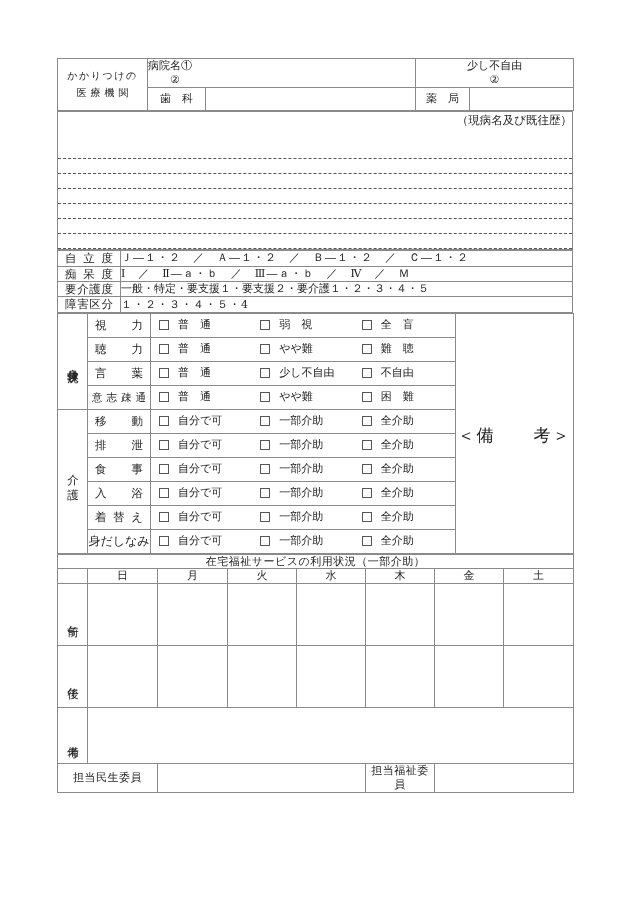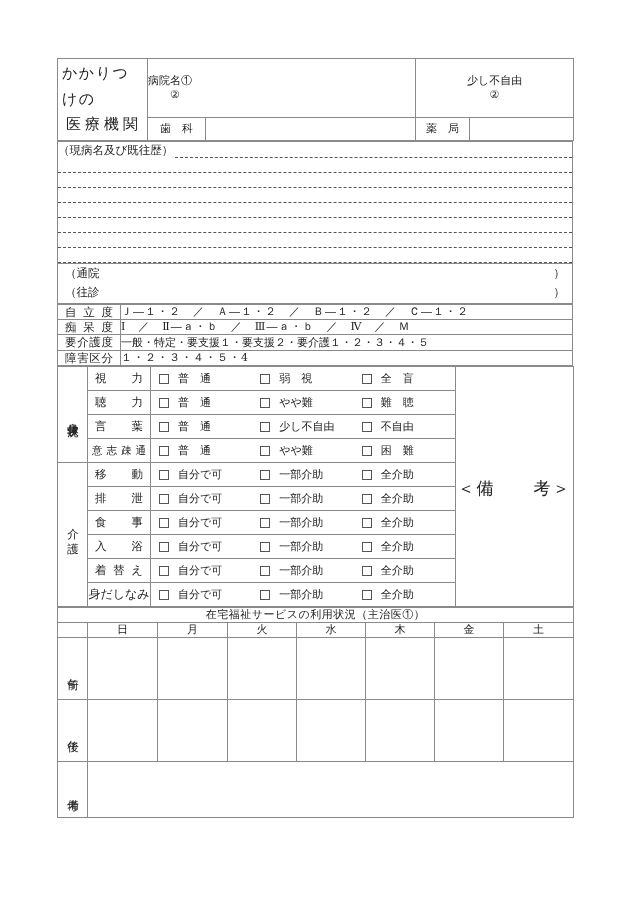--- a/index.html
+++ b/index.html
@@ -55,23 +55,23 @@
     letter-spacing: 1px;
     font-size: 11.5px;
     line-height: 1.15;
     margin: 0 auto;
     display: inline-block;
   }
   .vcell { text-align: center; vertical-align: middle; }
 
   
   .kakari {
-    font-size: 15px;
+    font-size: 10px;
     line-height: 1.7;
-    text-align: left;
+    text-align: center;
     padding: 2px 4px;
   }
   .kakari .ln1 { letter-spacing: 1.5px; }
   .kakari .ln2 { letter-spacing: 4px; padding-left: 4px; }
 
   .numbered {
     font-size: 11.5px;
     line-height: 1.45;
     padding: 2px 0 2px 4px;
   }
@@ -83,20 +83,21 @@
   }
   .hist .title {
     font-size: 11.5px;
     line-height: 1.45;
     white-space: nowrap;
   }
   .hist .firstline {
     display: flex;
     align-items: flex-end;
     gap: 2px;
+    flex-direction: column;
   }
   .hist .firstline .dash { flex: 1 1 auto; }
   .dash {
     border-bottom: 1px dashed #555;
     height: 13px;
   }
   .dashrow { height: 14px; }
 
   .paren {
     font-size: 11.5px;
@@ -212,32 +213,20 @@
             <span class="title">（現病名及び既往歴）</span>
             <span class="dash"></span>
           </div>
           <div class="dash dashrow"></div>
           <div class="dash dashrow"></div>
           <div class="dash dashrow"></div>
           <div class="dash dashrow"></div>
           <div class="dash dashrow"></div>
           <div class="dash dashrow"></div>
           <div class="dash dashrow"></div>
-        </td>
-      </tr>
-      <tr>
-        <td style="border-top:none">
-          <div class="paren">
-            <span>（通院</span>
-            <span>）</span>
-          </div>
-          <div class="paren">
-            <span>（往診</span>
-            <span>）</span>
-          </div>
         </td>
       </tr>
     </tbody>
   </table>
 
   <table class="form">
     <colgroup>
         <col style="width:63px">
         <col>
       </colgroup>
@@ -554,21 +543,21 @@
         <col style="width:70px">
         <col style="width:70px">
         <col style="width:69px">
       <col style="width:69px">
         <col style="width:69px">
         <col style="width:69px">
         <col style="width:70px">
     </colgroup>
     <tbody>
       <tr>
-        <td colspan="8" class="svc-title">在宅福祉サービスの利用状況（主治医①）</td>
+        <td colspan="8" class="svc-title">在宅福祉サービスの利用状況（一部介助）</td>
       </tr>
       <tr>
         <td></td>
         <td class="dow">日</td>
         <td class="dow">月</td>
         <td class="dow">火</td>
         <td class="dow">水</td>
         <td class="dow">木</td>
         <td class="dow">金</td>
         <td class="dow">土</td>
@@ -596,16 +585,22 @@
         <td></td>
         <td></td>
         <td></td>
       </tr>
       <tr style="height:56px">
         <td class="tslot">
           <span class="vert">備考</span>
         </td>
         <td colspan="7"></td>
       </tr>
+      <tr style="height:22px">
+        <td colspan="2" class="sig-label">担当民生委員</td>
+        <td colspan="3"></td>
+        <td class="sig-label" style="width:88px">担当福祉委員</td>
+        <td colspan="2"></td>
+      </tr>
     </tbody>
   </table>
 
 </div>
 
 </body></html>

